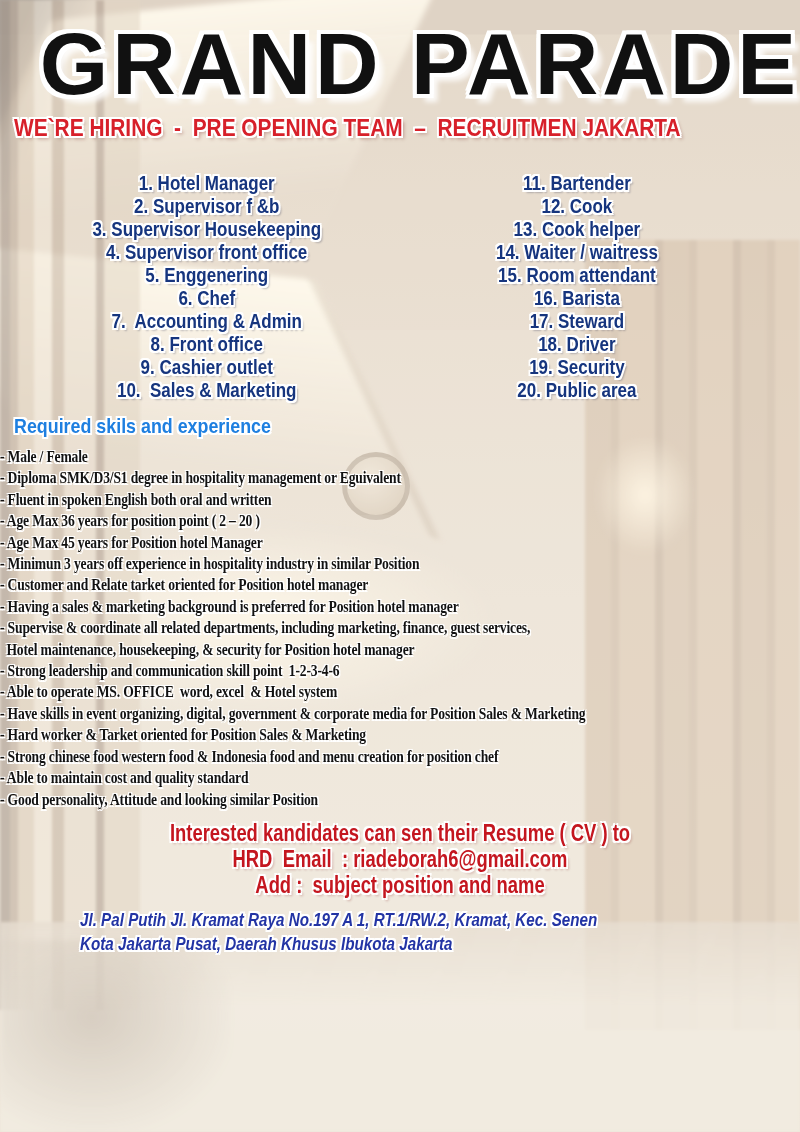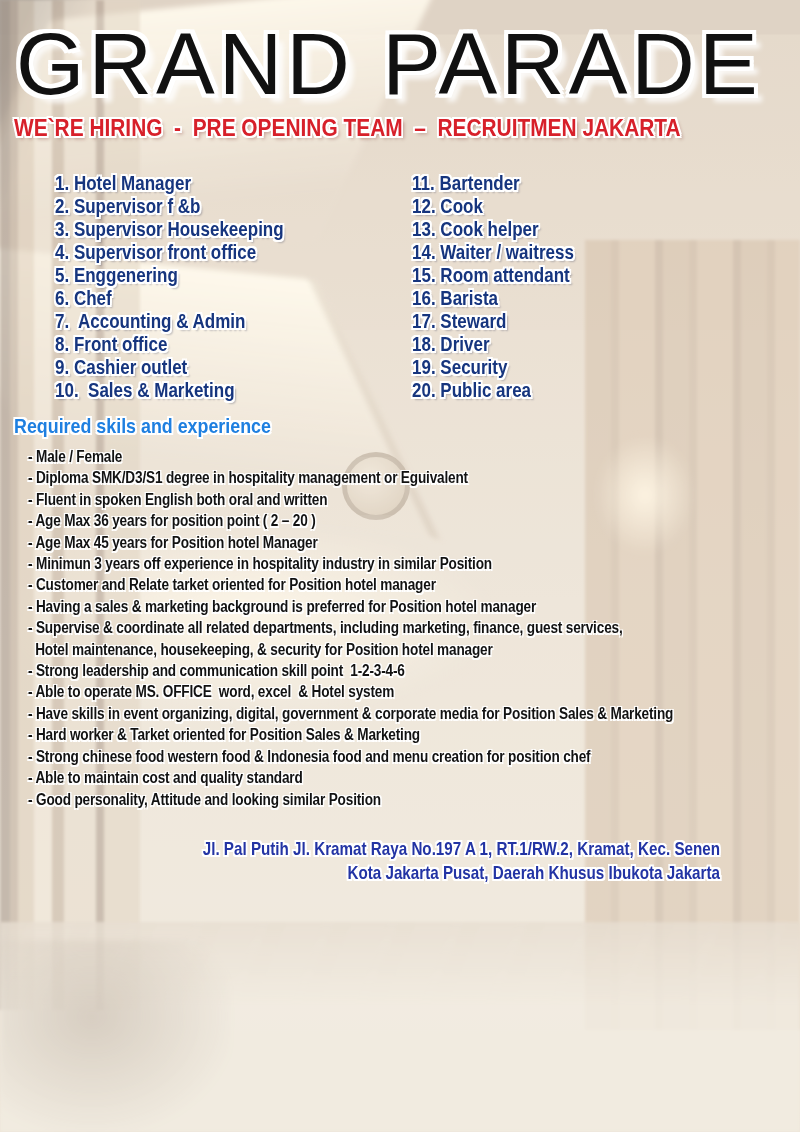--- a/index.html
+++ b/index.html
@@ -38,62 +38,62 @@
       background:linear-gradient(180deg,rgba(214,198,176,.9),#e9dfcd 40%),
                  repeating-linear-gradient(112deg,rgba(255,255,255,.35) 0 10px,rgba(205,188,162,.25) 10px 26px,rgba(255,255,255,.15) 26px 60px);}
   .bg-smudge{left:0;top:940px;width:230px;height:192px;filter:blur(3px);
       background:radial-gradient(ellipse at 40% 40%,rgba(120,95,70,.4),rgba(120,95,70,0) 75%);}
   .bg-overlay{inset:0;background:rgba(255,255,255,.42);}
 
   
   .content{position:relative;z-index:2;width:800px;height:1132px;}
   .line{white-space:pre;font-weight:bold;}
 
-  .title{margin:18px 0 0 16px;text-align:left;line-height:92px;font-size:88px;
-      letter-spacing:4px;font-weight:normal;color:var(--title_black,#111);
+  .title{margin:18px 0 0 16px;text-align:right;line-height:92px;font-size:88px;
+      letter-spacing:4px;font-weight:bold;color:var(--title_black,#111);
       text-shadow:-4px -4px 0 #fff,4px -4px 0 #fff,-4px 4px 0 #fff,4px 4px 0 #fff,
                   -4px 0 0 #fff,4px 0 0 #fff,0 -4px 0 #fff,0 4px 0 #fff,
                   8px 8px 5px rgba(255,255,255,.85);}
   .title span{display:block;}
 
   .banner{margin:4px 0 0 14px;font-size:24px;color:var(--banner_red,#d7202a);
       transform:scaleX(.87);transform-origin:0 50%;
       text-shadow:-2px -2px 0 #fff,2px -2px 0 #fff,-2px 2px 0 #fff,2px 2px 0 #fff,
                   0 -2px 0 #fff,0 2px 0 #fff,-2px 0 0 #fff,2px 0 0 #fff,3px 3px 4px rgba(100,0,0,.35);}
 
   .intro{margin:9px 0 0 14px;}
   .intro .line{font-size:16px;line-height:19px;color:var(--body_black,#121212);
       transform:scaleX(.8);transform-origin:0 50%;
       text-shadow:-1.5px -1.5px 0 #fff,1.5px -1.5px 0 #fff,-1.5px 1.5px 0 #fff,1.5px 1.5px 0 #fff;}
 
-  .positions{display:flex;margin-top:30px;}
+  .positions{display:flex;margin-top:30px;text-align:center;}
   .pos-col-left{width:357px;padding-left:55px;box-sizing:content-box;}
   .pos-col-right{flex:1;}
   .positions .line{font-size:20px;line-height:23px;color:var(--positions_navy,#16357e);
       transform:scaleX(.85);transform-origin:0 50%;
       text-shadow:-2px -2px 0 #fff,2px -2px 0 #fff,-2px 2px 0 #fff,2px 2px 0 #fff,
                   -2px 0 0 #fff,2px 0 0 #fff,0 -2px 0 #fff,0 2px 0 #fff,3px 3px 2px rgba(10,20,60,.25);}
 
   .skills-heading{margin:12px 0 0 14px;font-size:21px;font-weight:bold;color:var(--skills_blue,#1e7fe0);
       transform:scaleX(.85);transform-origin:0 50%;white-space:pre;
       text-shadow:-2px -2px 0 #fff,2px -2px 0 #fff,-2px 2px 0 #fff,2px 2px 0 #fff,
                   -2px 0 0 #fff,2px 0 0 #fff,0 -2px 0 #fff,0 2px 0 #fff;}
 
-  .requirements{margin:8px 0 0 28px;}
+  .requirements{margin:8px 0 0 0;font-family:Liberation Serif, serif;}
   .requirements .line{font-size:16px;line-height:21.4px;letter-spacing:-.2px;color:var(--body_black,#121212);
       transform:scaleX(.85);transform-origin:0 50%;
       text-shadow:-1.5px -1.5px 0 #fff,1.5px -1.5px 0 #fff,-1.5px 1.5px 0 #fff,1.5px 1.5px 0 #fff;}
 
   .cta{margin-top:10px;text-align:center;}
   .cta .line{font-size:23px;line-height:26px;color:var(--cta_red,#c4161f);
       transform:scaleX(.8);transform-origin:50% 50%;
       text-shadow:-2px -2px 0 #fff,2px -2px 0 #fff,-2px 2px 0 #fff,2px 2px 0 #fff,
                   0 0 6px #fff,3px 3px 3px rgba(120,0,0,.3);}
 
-  .address{margin-top:27px;text-align:right;}
+  .address{margin-top:10px;text-align:left;font-style:italic;}
   .address .line{font-size:19px;line-height:24px;color:var(--address_blue,#2334a4);
       transform:scaleX(.8);transform-origin:50% 50%;
       text-shadow:-2px -2px 0 #fff,2px -2px 0 #fff,-2px 2px 0 #fff,2px 2px 0 #fff,
                   -2px 0 0 #fff,2px 0 0 #fff,0 -2px 0 #fff,0 2px 0 #fff;}
 </style>
 </head>
 <body>
 
 <div class="poster">
 
@@ -163,20 +163,25 @@
         <div class="line">  Hotel maintenance, housekeeping, &amp; security for Position hotel manager</div>
         <div class="line">- Strong leadership and communication skill point  1-2-3-4-6</div>
         <div class="line">- Able to operate MS. OFFICE  word, excel  &amp; Hotel system</div>
         <div class="line">- Have skills in event organizing, digital, government &amp; corporate media for Position Sales &amp; Marketing</div>
         <div class="line">- Hard worker &amp; Tarket oriented for Position Sales &amp; Marketing</div>
         <div class="line">- Strong chinese food western food &amp; Indonesia food and menu creation for position chef</div>
         <div class="line">- Able to maintain cost and quality standard</div>
         <div class="line">- Good personality, Attitude and looking similar Position</div>
       </div>
 
+    <div class="cta">
+        <div class="line">Interested kandidates can sen their Resume ( CV ) to</div>
+        <div class="line">HRD  Email  : riadeborah6@gmail.com</div>
+        <div class="line">Add :  subject position and name</div>
+      </div>
 
     <div class="address">
         <div class="line">Jl. Pal Putih Jl. Kramat Raya No.197 A 1, RT.1/RW.2, Kramat, Kec. Senen</div>
         <div class="line">Kota Jakarta Pusat, Daerah Khusus Ibukota Jakarta</div>
       </div>
 
   </div>
 </div>
 
 </body></html>

